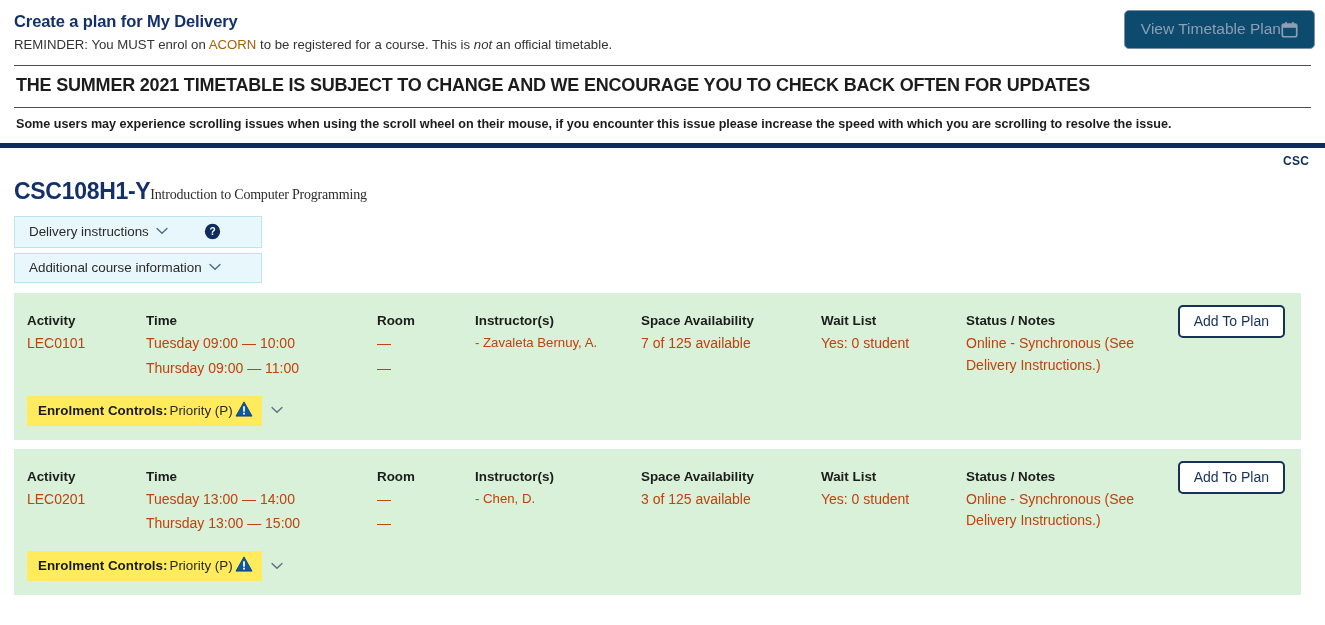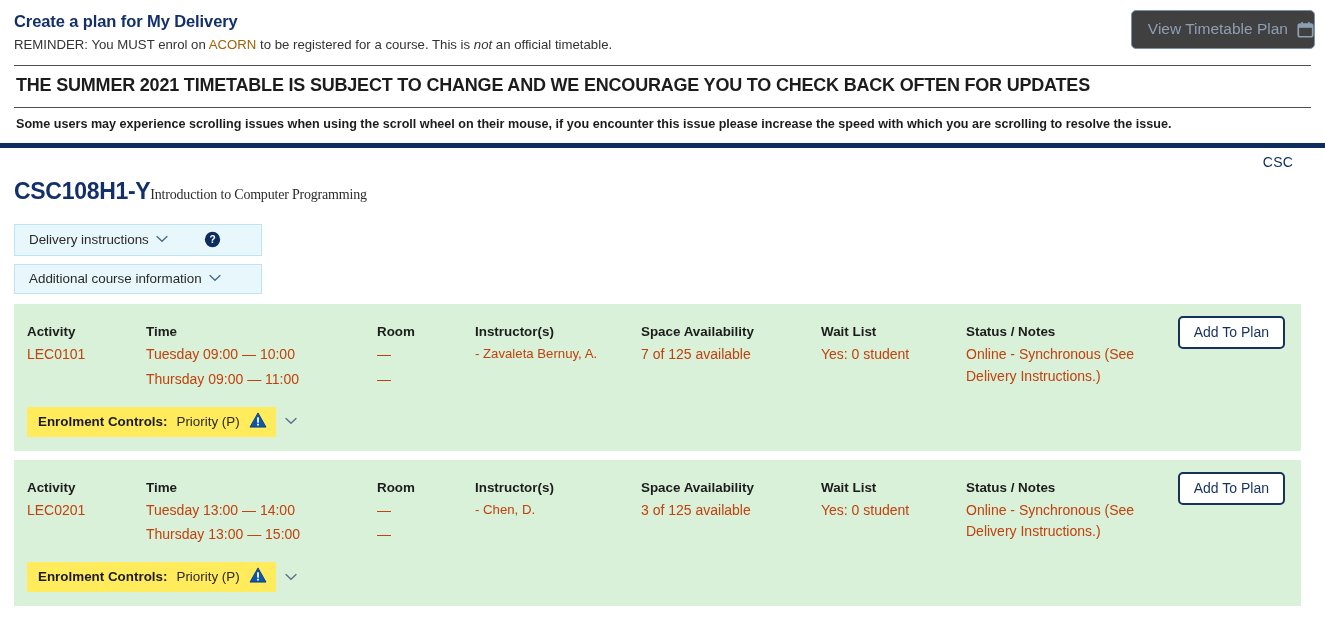--- a/index.html
+++ b/index.html
@@ -43,30 +43,29 @@
     margin: 0;
   }
   .reminder .acorn-link {
     color: #a16207;
     text-decoration: none;
   }
   .reminder .em { font-style: italic; }
 
   .view-plan-btn {
     margin-top: 2px;
-    background: #404040;
+    background: #0c4a6e;
     border: 1px solid #7b90ab;
     border-radius: 5px;
     color: #8e9eb3;
     font-size: 15.5px;
     font-family: "Liberation Sans", sans-serif;
-    padding: 9px 0 10px 16px;
+    padding: 9px 16px 10px 16px;
     display: inline-flex;
     align-items: center;
-    gap: 9px;
     cursor: pointer;
     white-space: nowrap;
   }
   .view-plan-btn .cal-icon { display: inline-flex; align-items: center; }
 
   
   .rule {
     border: 0;
     border-top: 1px solid #4f4f4f;
     margin: 12px 14px 0 14px;
@@ -90,24 +89,24 @@
     height: 5px;
     background: #0d2d5e;
     width: 100%;
     margin-top: 2px;
   }
 
   
   .course-section { padding: 0 10px 0 0; position: relative; }
   .dept-tag {
     position: absolute;
-    right: 32px;
+    right: 16px;
     top: 6px;
-    font-size: 14px;
-    font-weight: normal;
+    font-size: 12px;
+    font-weight: bold;
     color: #0d2d5e;
     letter-spacing: 0.2px;
   }
   .course-heading {
     padding: 30px 0 0 14px;
     display: flex;
     align-items: baseline;
   }
   .course-code {
     font-size: 23px;
@@ -129,21 +128,20 @@
     border: 1px solid #bfe4ef;
     width: 248px;
     box-sizing: border-box;
     padding: 6px 10px 7px 14px;
     margin-bottom: 5px;
     display: flex;
     align-items: center;
     cursor: pointer;
     font-size: 13.4px;
     color: #2a2a2a;
-    margin-top: 8px;
   }
   .accordion .acc-label { }
   .accordion .chevron {
     color: #4b6b86;
     margin-left: 7px;
     font-size: 11px;
     line-height: 1;
     display: inline-block;
   }
   .accordion .help-icon {
@@ -212,21 +210,21 @@
     margin-top: 16px;
     padding-left: 13px;
     display: flex;
     align-items: center;
   }
   .enrol-badge {
     background: #ffeb5c;
     padding: 5px 9px 6px 11px;
     display: inline-flex;
     align-items: center;
-    gap: 9px;
+    gap: 2px;
     font-size: 13.4px;
     color: #2b2b2b;
     cursor: pointer;
   }
   .enrol-badge b { color: #1a1a1a; }
   .enrol-chevron {
     color: #5a7287;
     font-size: 11px;
     margin-left: 9px;
     cursor: pointer;

